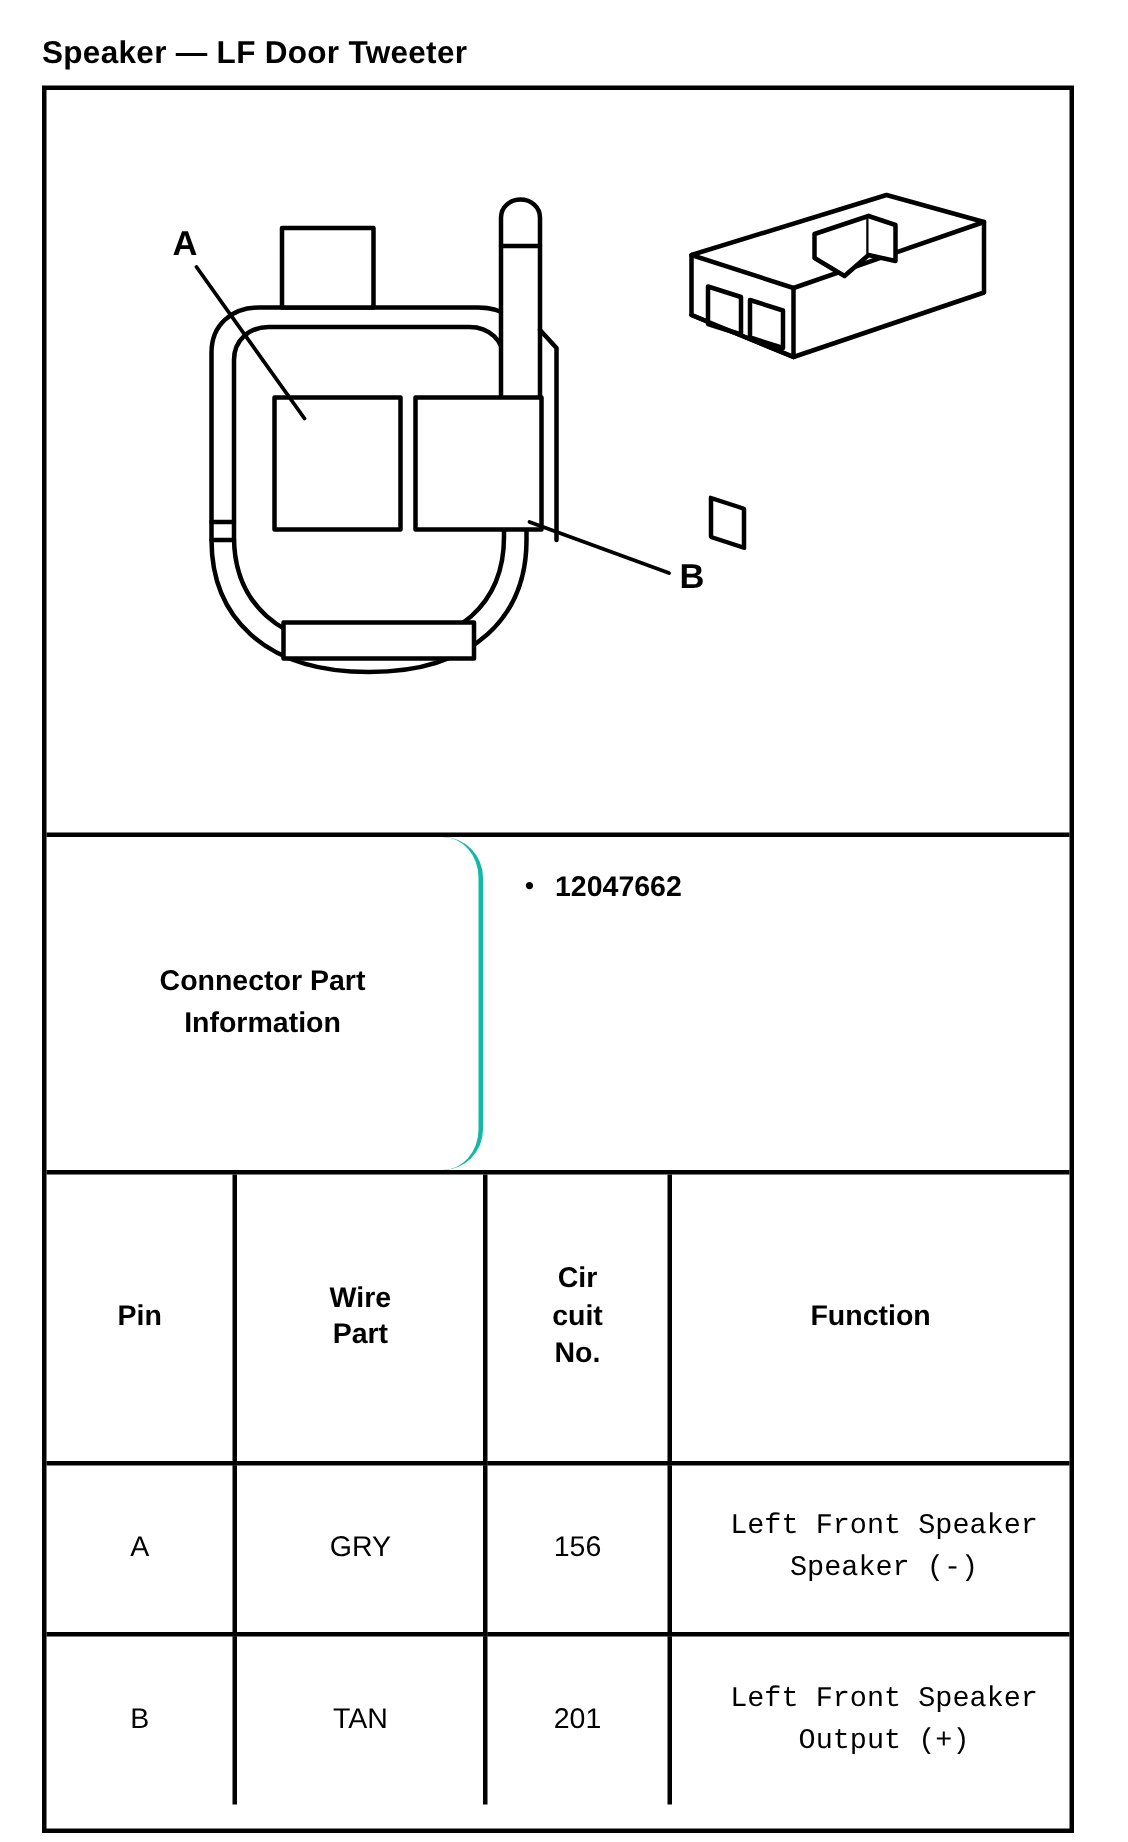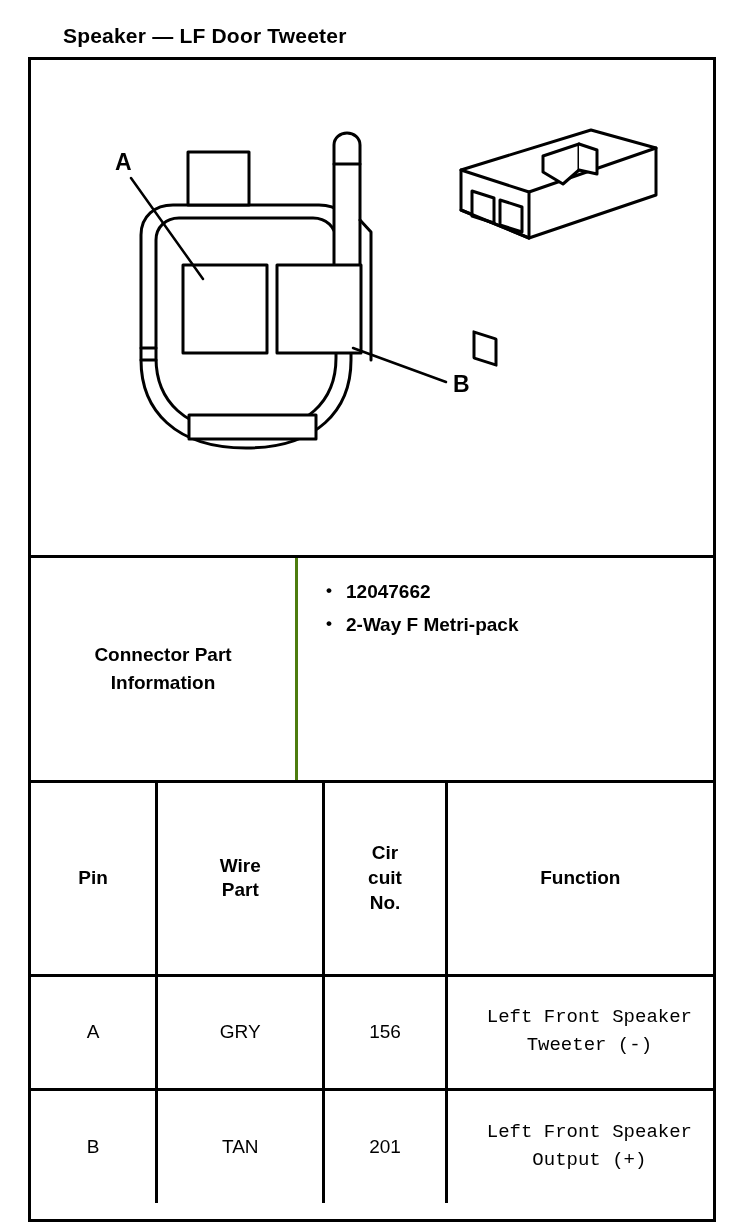--- a/index.html
+++ b/index.html
@@ -22,21 +22,20 @@
     height: 1228px;
   }
   .title {
     position: absolute;
     left: 28px;
     top: 24px;
     font-size: 21px;
     font-weight: bold;
     letter-spacing: 0.2px;
     white-space: nowrap;
-    margin-left: 35px;
   }
   .frame {
     position: absolute;
     left: 28px;
     top: 57px;
     width: 688px;
     height: 1165px;
     border: 3px solid #000;
     box-sizing: border-box;
   }
@@ -57,31 +56,32 @@
     position: absolute;
     left: 0;
     top: 498px;
     width: 682px;
     height: 225px;
     border-bottom: 3px solid #000;
     box-sizing: border-box;
     display: flex;
   }
   .cpi-label {
-    width: 267px;
-    border-right: 3px solid #4d7c0f;
+    width: 291px;
+    border-right: 3px solid #14b8a6;
     box-sizing: border-box;
     display: flex;
     align-items: center;
     justify-content: center;
     text-align: center;
     font-size: 19px;
     font-weight: bold;
     line-height: 1.45;
     padding: 0 10px;
+    border-radius: 27px;
   }
   .cpi-value {
     flex: 1;
     box-sizing: border-box;
     padding: 22px 0 16px 26px;
     font-size: 19px;
     font-weight: bold;
   }
   .cpi-value ul {
     margin: 0;
@@ -210,21 +210,20 @@
     <div class="cpi-row">
       <div class="cpi-label">
         <span>
           <span>Connector Part</span><br>
           <span>Information</span>
         </span>
       </div>
       <div class="cpi-value">
         <ul>
           <li>12047662</li>
-          <li>2-Way F Metri-pack</li>
         </ul>
       </div>
     </div>
 
     <table class="pin-table">
       <thead>
         <tr>
           <th class="col-pin">Pin</th>
           <th class="col-wire">
             <span>Wire</span><br>
@@ -238,21 +237,21 @@
           <th class="col-fn">Function</th>
         </tr>
       </thead>
       <tbody>
         <tr>
           <td>A</td>
           <td>GRY</td>
           <td>156</td>
           <td class="fn-cell">
             <span class="l1">Left Front Speaker</span>
-            <span class="l2">Tweeter (-)</span>
+            <span class="l2">Speaker (-)</span>
           </td>
         </tr>
         <tr class="last-row">
           <td>B</td>
           <td>TAN</td>
           <td>201</td>
           <td class="fn-cell">
             <span class="l1">Left Front Speaker</span>
             <span class="l2">Output (+)</span>
           </td>

